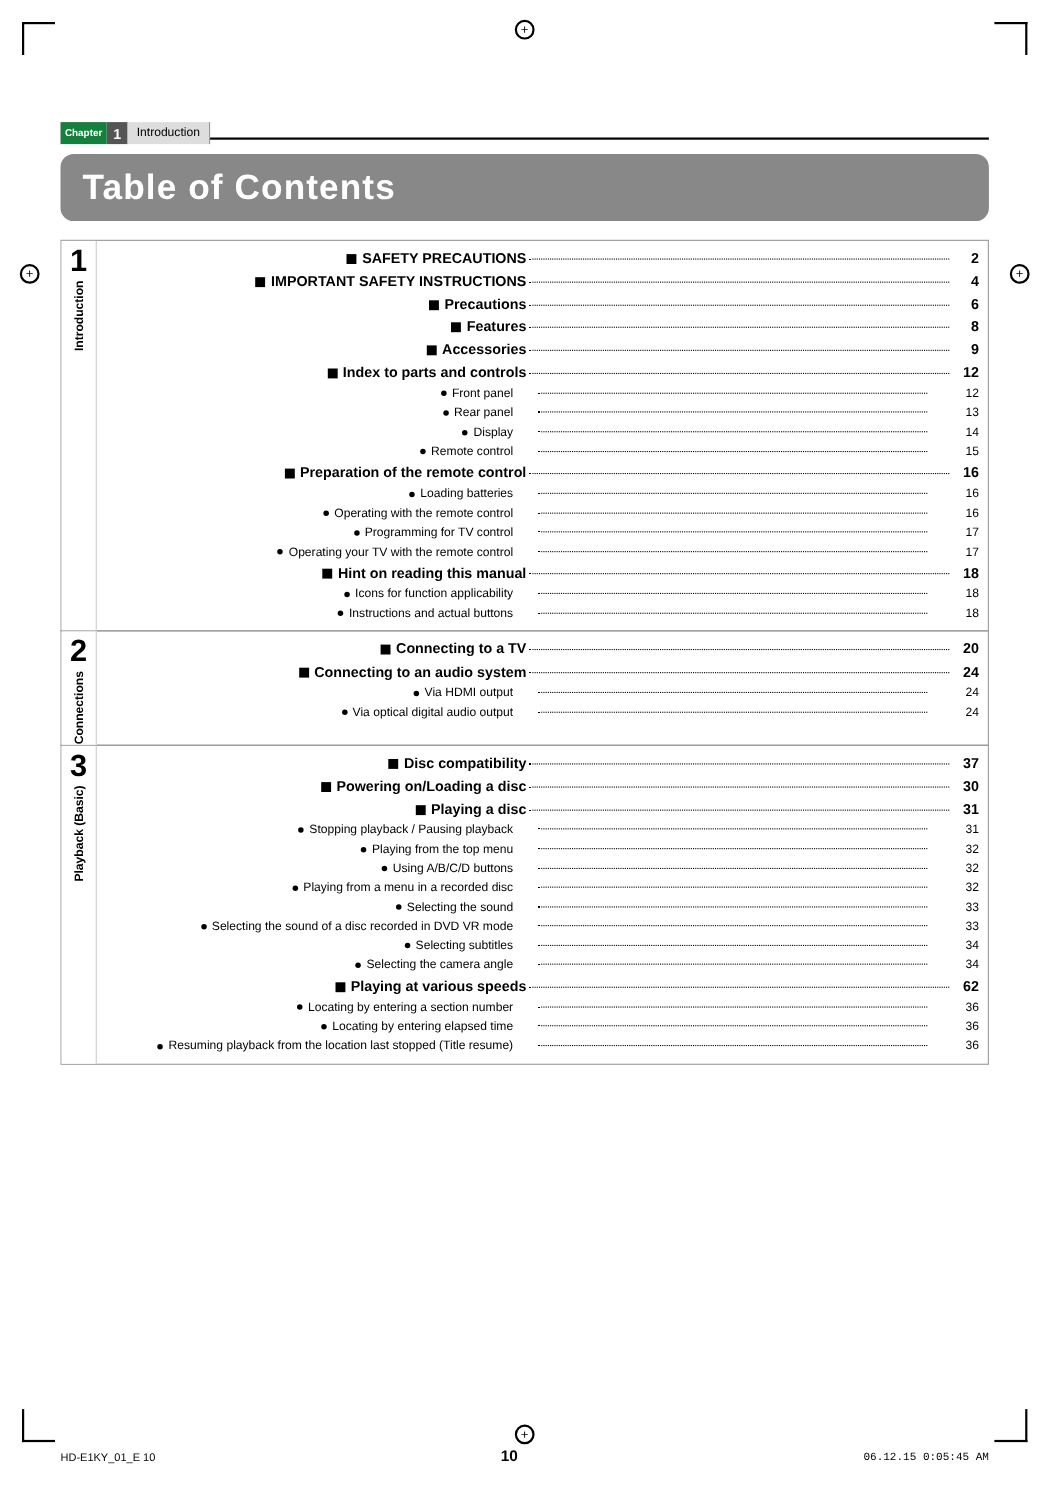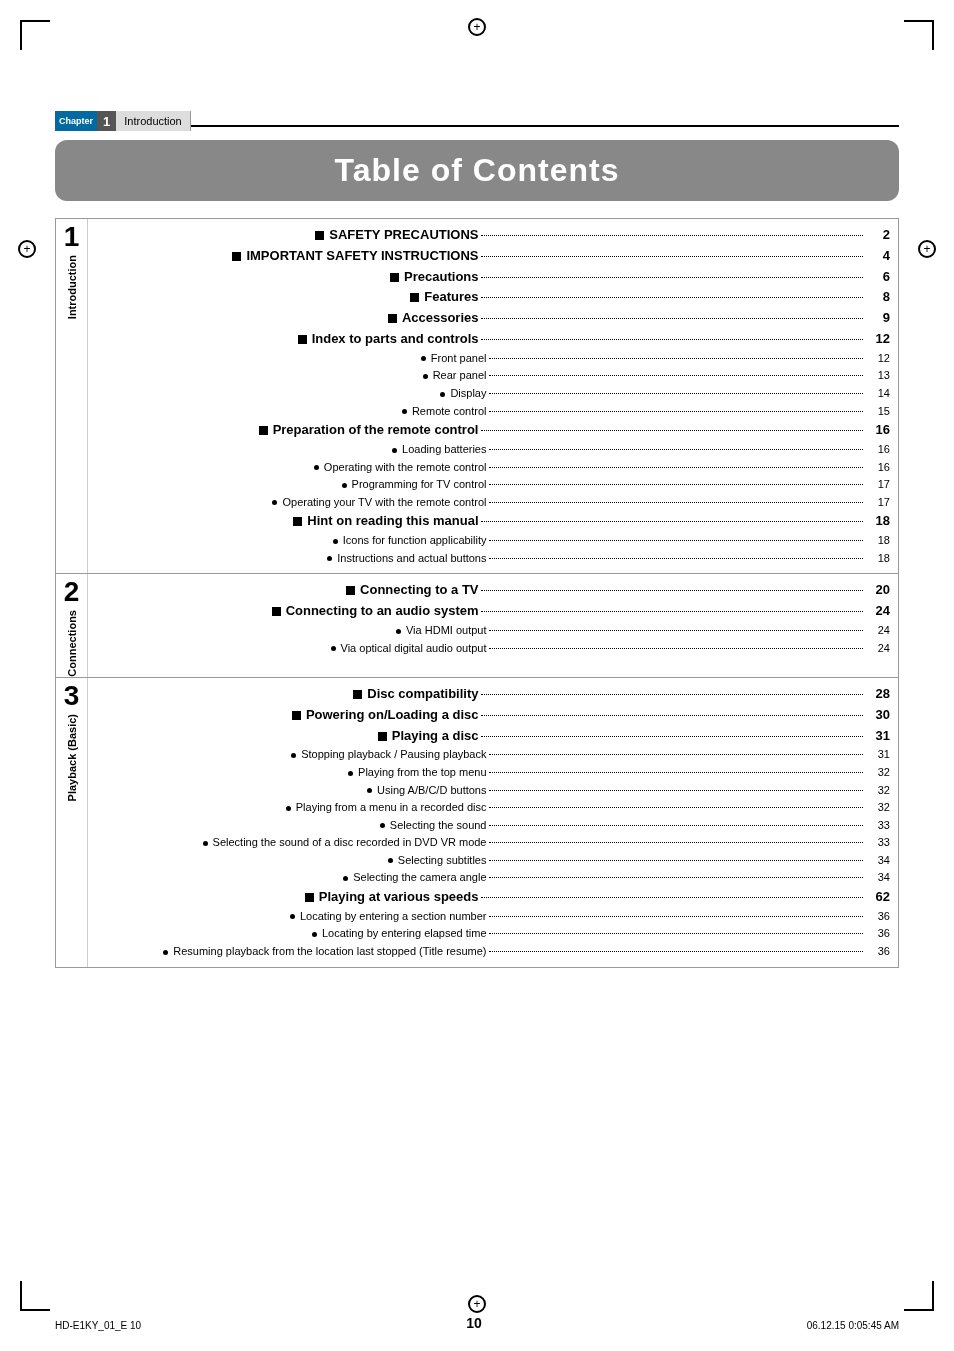--- a/index.html
+++ b/index.html
@@ -100,21 +100,21 @@
     .chapter-header {
       position: absolute;
       top: 108px;
       left: 55px;
       right: 55px;
       height: 26px;
       display: flex;
       align-items: center;
     }
     .chapter-label-box {
-      background: #0369a1;
+      background: #15803d;
       color: #fff;
       font-size: 9px;
       font-weight: bold;
       padding: 2px 4px;
       display: flex;
       align-items: center;
       height: 20px;
       white-space: nowrap;
     }
     .chapter-num-box {
@@ -150,21 +150,21 @@
       top: 140px;
       left: 55px;
       right: 55px;
       bottom: 80px;
     }
 
     
     .toc-title-container {
       background: #888;
       border-radius: 12px;
-      text-align: center;
+      text-align: left;
       padding: 12px 20px;
       margin-bottom: 18px;
     }
     .toc-title {
       font-size: 32px;
       font-weight: bold;
       color: #fff;
       letter-spacing: 1px;
     }
 
@@ -222,20 +222,21 @@
 
     .toc-entry.main-entry {
       font-weight: bold;
       font-size: 13px;
     }
 
     .toc-entry.sub-entry {
       padding-left: 16px;
       font-weight: normal;
       font-size: 11px;
+      gap: 20px;
     }
 
     .toc-entry-title {
       flex: 1;
       text-align: right;
     }
 
     .toc-page {
       min-width: 25px;
       text-align: right;
@@ -286,20 +287,21 @@
     }
     .footer-center {
       font-size: 14px;
       font-weight: bold;
       color: #000;
       margin-top: 24px;
     }
     .footer-right {
       font-size: 10px;
       color: #000;
+      font-family: Liberation Mono, monospace;
     }
 
     .dots-line {
       border-bottom: 1px dotted #000;
       flex: 1;
       height: 1px;
       margin: 0 2px;
       position: relative;
       bottom: 3px;
     }
@@ -462,21 +464,21 @@
       </div>
       <div class="toc-section">
         <div class="section-sidebar">
           <div class="section-num">3</div>
           <div class="section-name-vertical">Playback (Basic)</div>
         </div>
         <div class="section-content">
           <div class="toc-entry main-entry">
             <span class="toc-entry-title"><span class="square-bullet"></span>Disc compatibility</span>
             <span class="dots-line"></span>
-            <span class="toc-page">28</span>
+            <span class="toc-page">37</span>
           </div>
           <div class="toc-entry main-entry">
             <span class="toc-entry-title"><span class="square-bullet"></span>Powering on/Loading a disc</span>
             <span class="dots-line"></span>
             <span class="toc-page">30</span>
           </div>
           <div class="toc-entry main-entry">
             <span class="toc-entry-title"><span class="square-bullet"></span>Playing a disc</span>
             <span class="dots-line"></span>
             <span class="toc-page">31</span>

